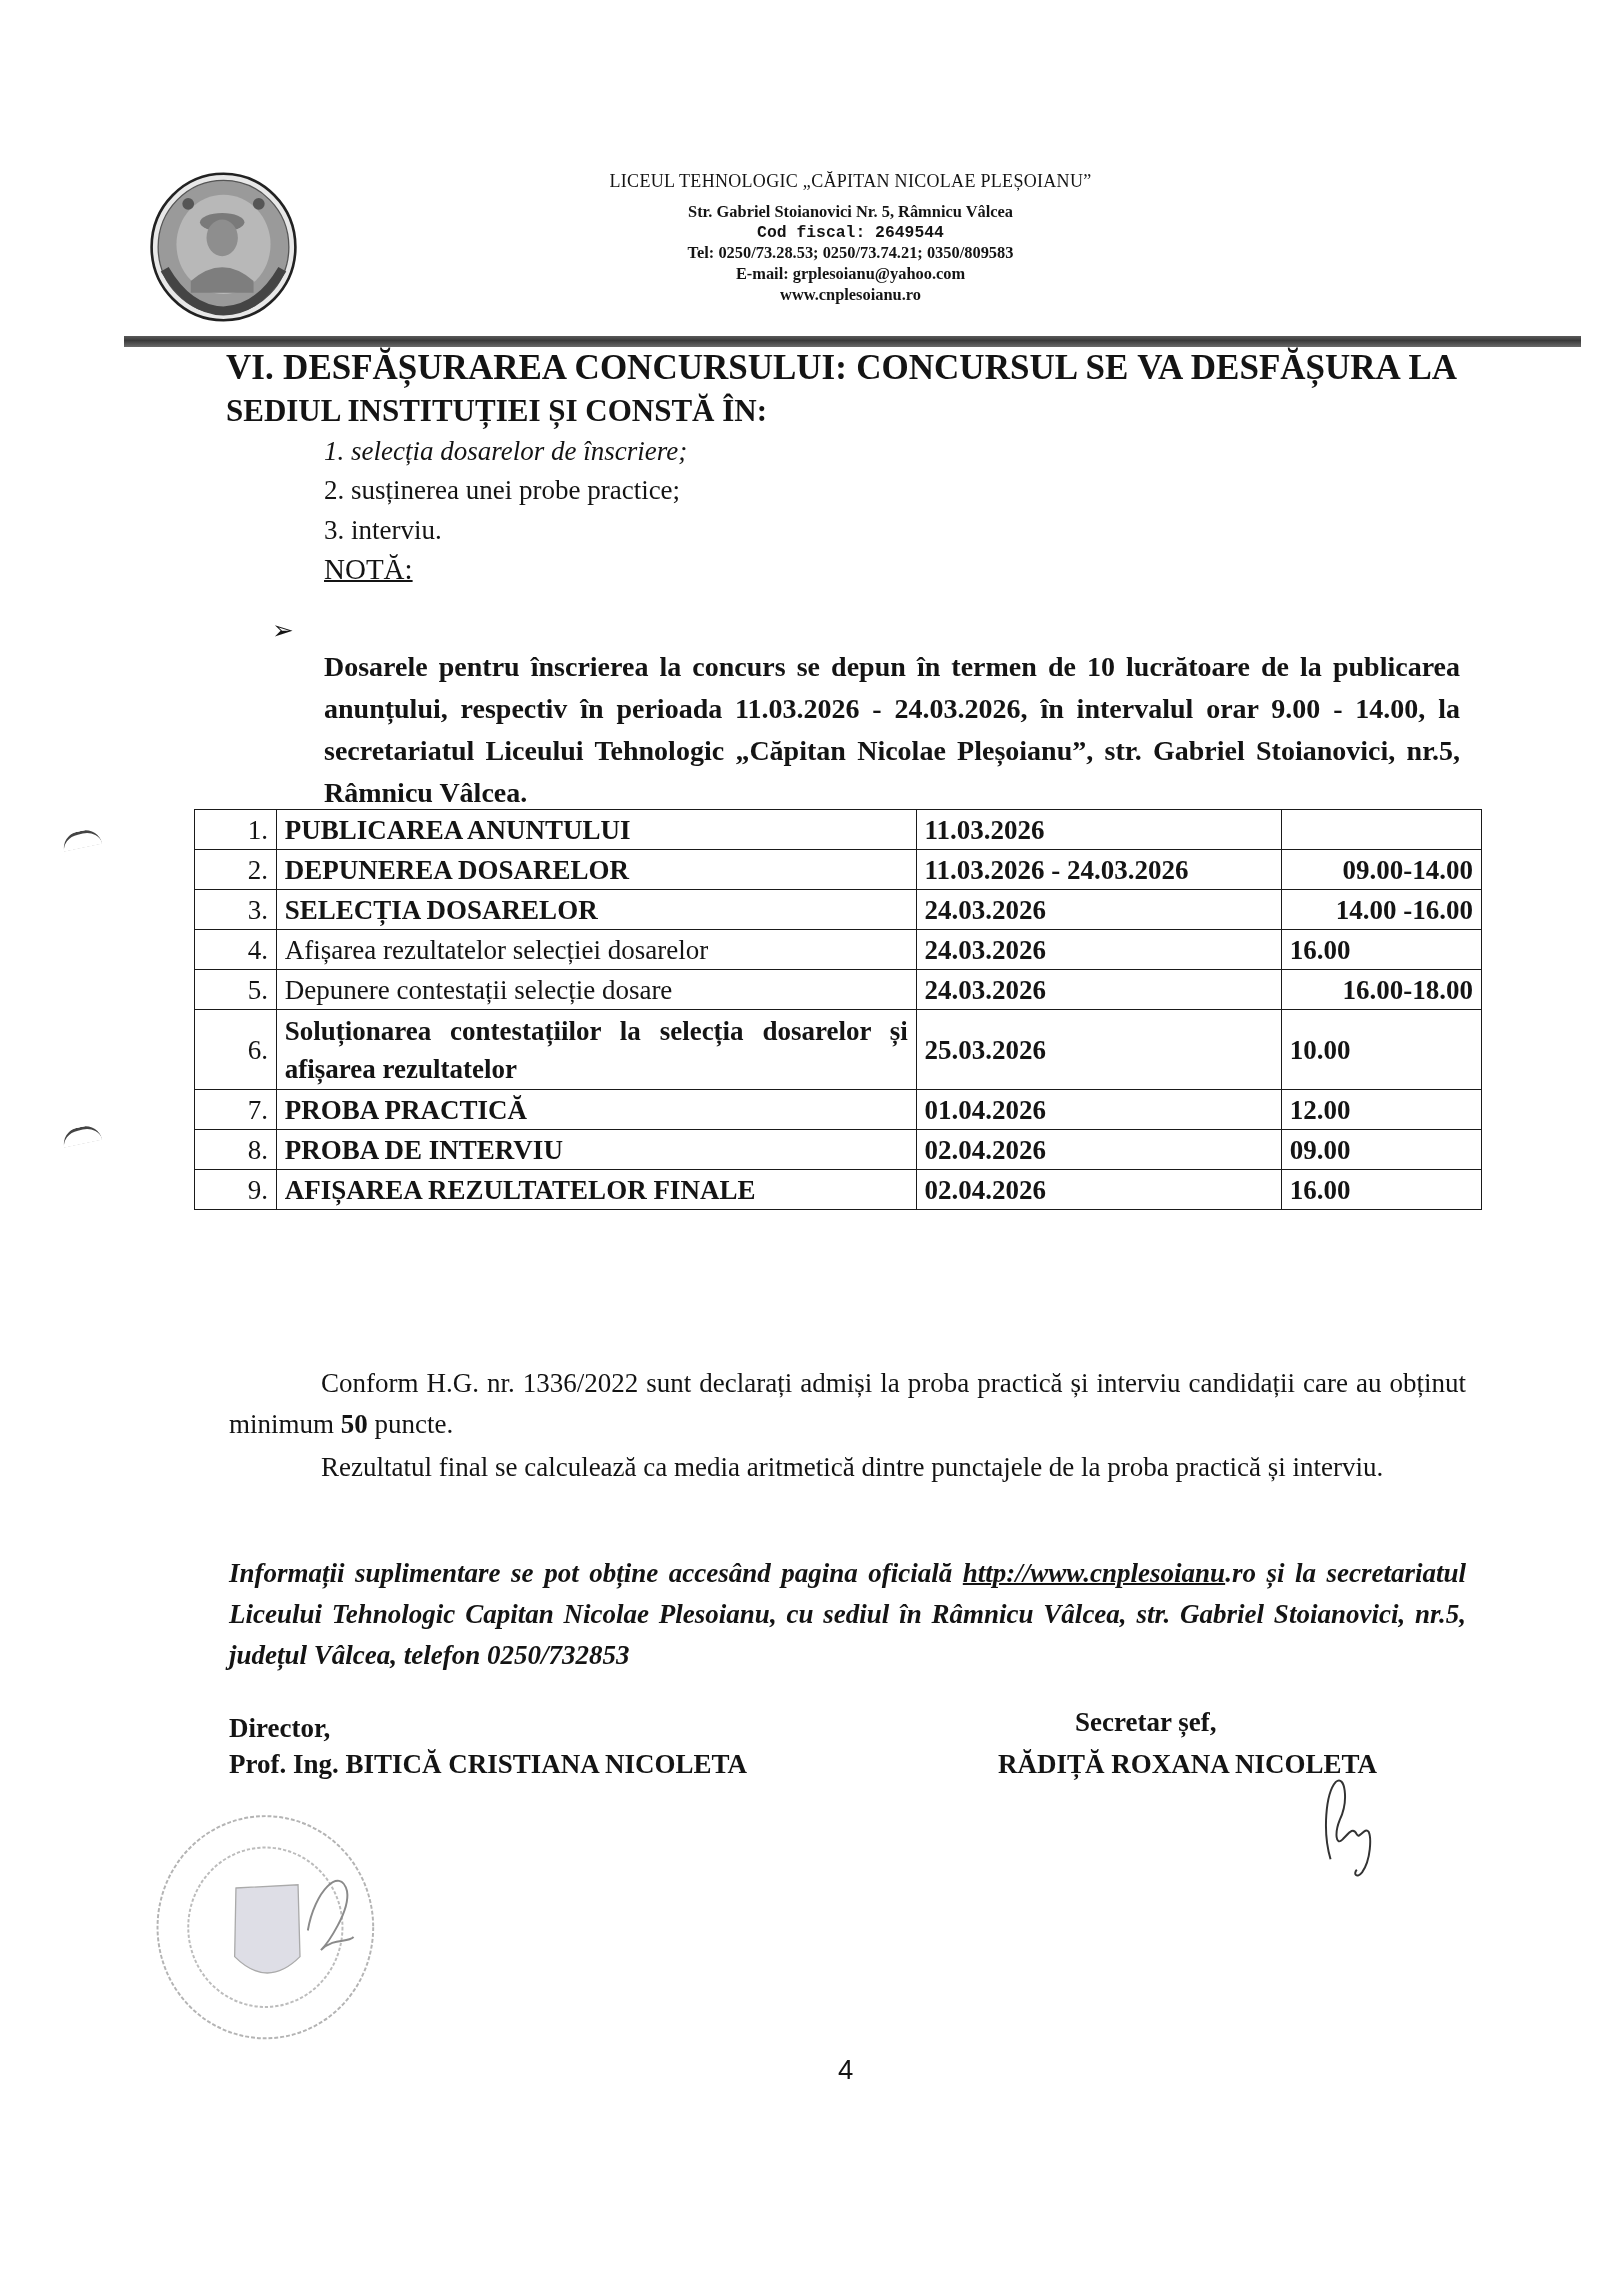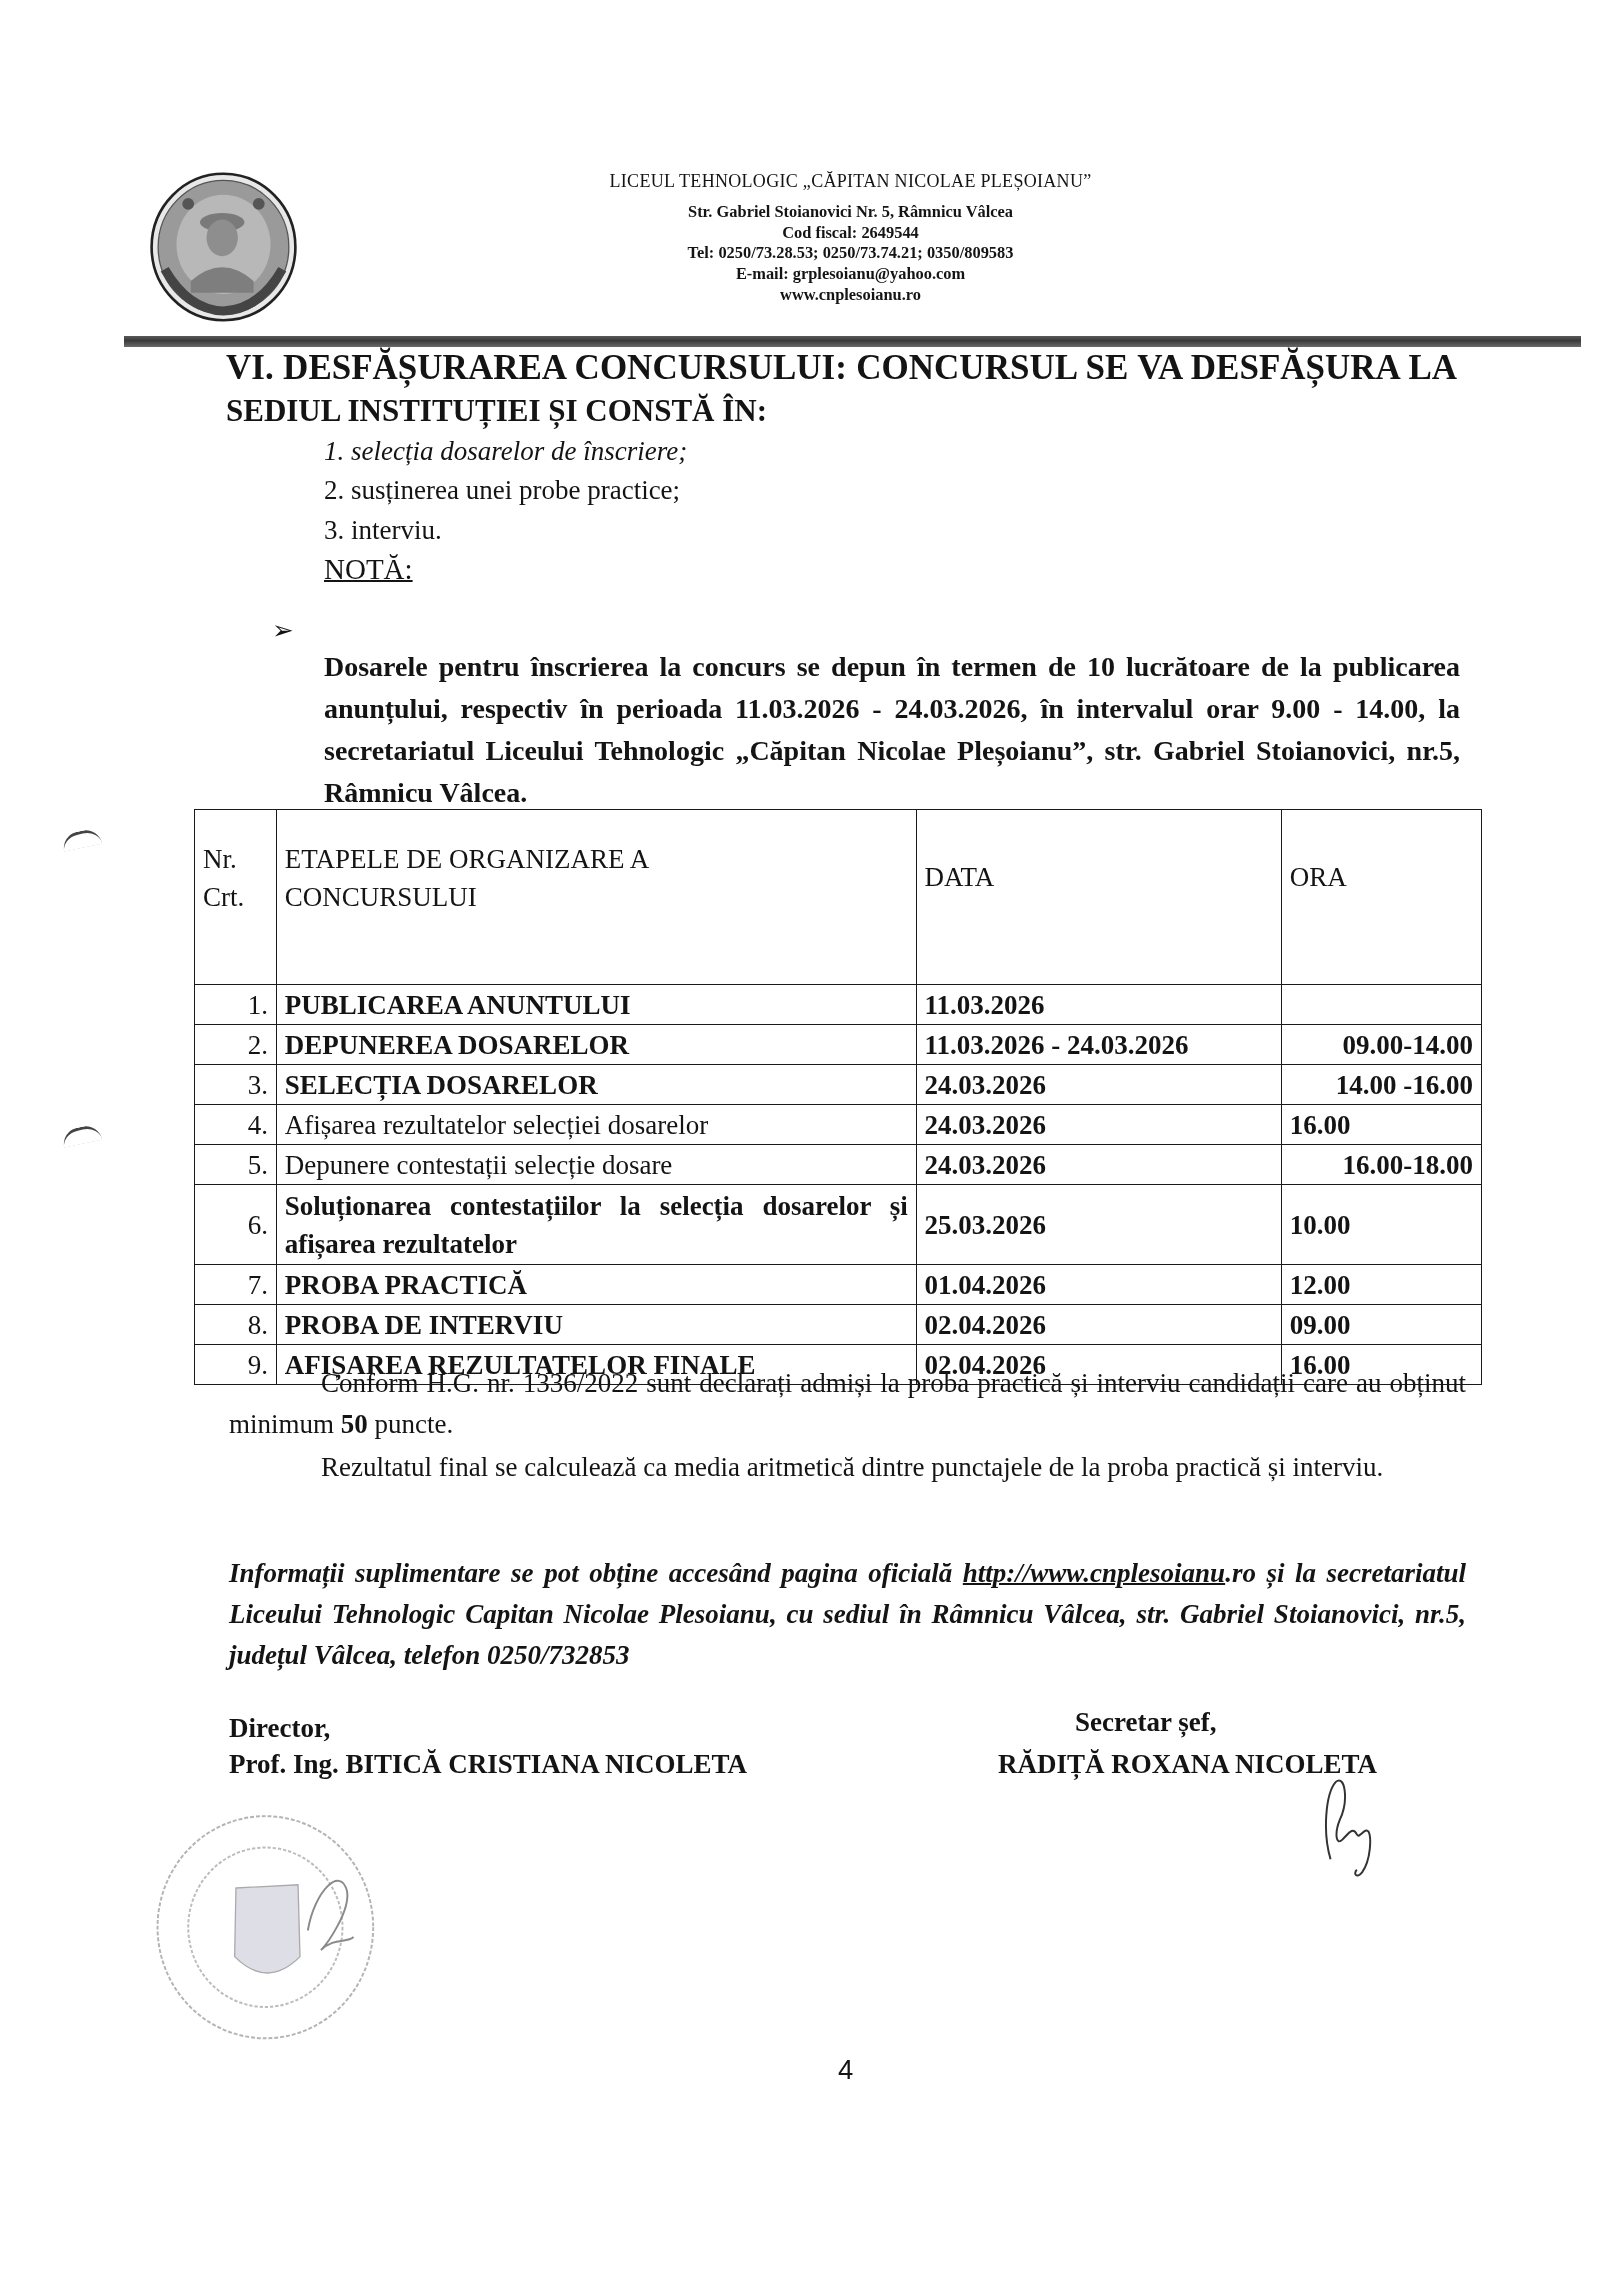--- a/index.html
+++ b/index.html
@@ -68,52 +68,40 @@
     <ellipse cx="112" cy="102" rx="24" ry="28" fill="#8e8e8e"></ellipse>
     <path d="M64 168 Q112 126 160 168 L160 186 L64 186 Z" fill="#7e7e7e"></path>
     <circle cx="60" cy="50" r="9" fill="#555"></circle>
       <circle cx="168" cy="50" r="9" fill="#555"></circle>
     <path d="M24 150 Q60 212 114 214 Q168 212 204 150" fill="none" stroke="#444" stroke-width="14"></path>
   </svg>
 </div>
 
 <div class="abs hdr hdr-title">LICEUL TEHNOLOGIC „CĂPITAN NICOLAE PLEȘOIANU”</div>
 <div class="abs hdr hdr-line" style="top:202px;">Str. Gabriel Stoianovici Nr. 5, Râmnicu Vâlcea</div>
-<div class="abs hdr hdr-line" style="top:223px;">Cod fiscal: 2649544</div>
+<div class="abs hdr hdr-line" style="top:223px;font-family:Liberation Mono, monospace;">Cod fiscal: 2649544</div>
 <div class="abs hdr hdr-line" style="top:243px;">Tel: 0250/73.28.53; 0250/73.74.21; 0350/809583</div>
 <div class="abs hdr hdr-line" style="top:264px;">E-mail: grplesoianu@yahoo.com</div>
 <div class="abs hdr hdr-line" style="top:285px;">www.cnplesoianu.ro</div>
 
 <div class="abs rule"></div>
 
 <div class="abs sec-title">VI. DESFĂȘURAREA CONCURSULUI: CONCURSUL SE VA DESFĂȘURA LA</div>
 <div class="abs sec-title2">SEDIUL INSTITUȚIEI ȘI CONSTĂ ÎN:</div>
 
 <div class="abs li" style="top:432px;font-style:italic;">1. selecția dosarelor de înscriere;</div>
 <div class="abs li" style="top:471px;">2. susținerea unei probe practice;</div>
 <div class="abs li" style="top:511px;">3. interviu.</div>
 <div class="abs nota">NOTĂ:</div>
 
 <div class="abs bullet-arrow">➢</div>
 <div class="abs bullet-text">Dosarele pentru înscrierea la concurs se depun în termen de 10 lucrătoare de la publicarea anunțului, respectiv în perioada 11.03.2026 - 24.03.2026, în intervalul orar 9.00 - 14.00, la secretariatul Liceului Tehnologic „Căpitan Nicolae Pleșoianu”, str. Gabriel Stoianovici, nr.5, Râmnicu Vâlcea.</div>
 
 <table class="abs tbl">
   <tbody>
-      <tr class="hdr-row">
-    <td class="c0" style="text-align:left;">
-      <div>Nr.</div>
-      <div>Crt.</div>
-    </td>
-    <td class="c1">
-      <div>ETAPELE DE ORGANIZARE A</div>
-      <div>CONCURSULUI</div>
-    </td>
-    <td class="c2 hdrcell-mid">DATA</td>
-    <td class="c3 hdrcell-mid" style="text-align:left;">ORA</td>
-  </tr>
   <tr class="r">
     <td class="c0">1.</td>
     <td class="c1 bold">PUBLICAREA ANUNTULUI</td>
     <td class="c2 bold">11.03.2026</td>
     <td class="c3 bold"></td>
   </tr>
   <tr class="r">
     <td class="c0">2.</td>
     <td class="c1 bold">DEPUNEREA DOSARELOR</td>
     <td class="c2 bold">11.03.2026 - 24.03.2026</td>

